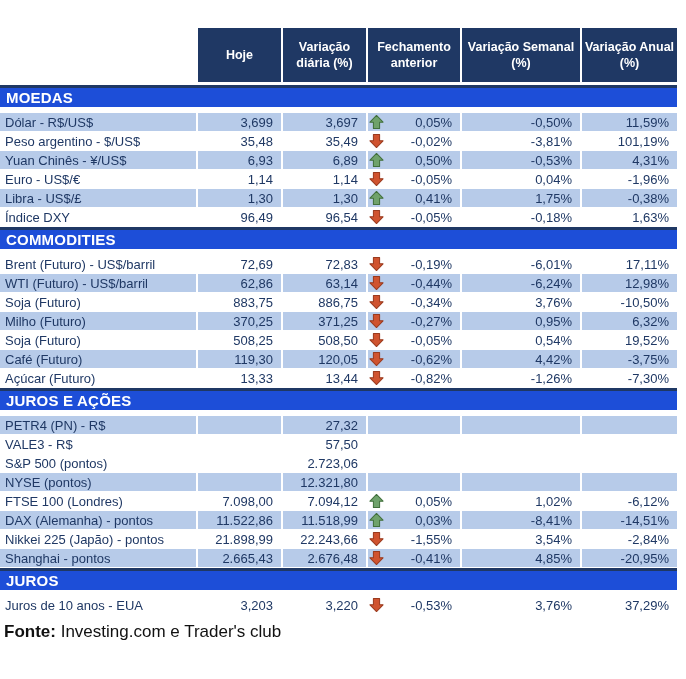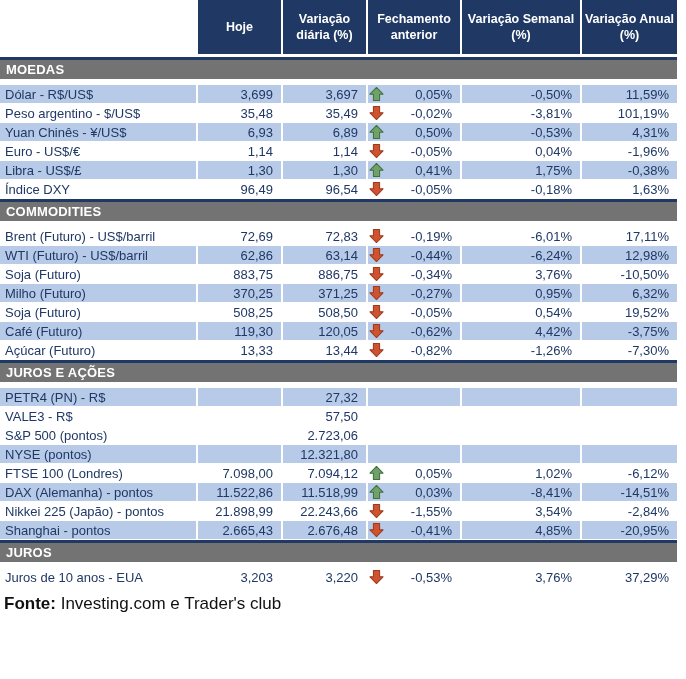--- a/index.html
+++ b/index.html
@@ -1,30 +1,30 @@
 <!DOCTYPE html>
 <html><head>
 <meta charset="utf-8">
 <style>
   html,body{margin:0;padding:0;background:#fff;}
   body{width:686px;height:679px;overflow:hidden;
        font-family:"Liberation Sans","DejaVu Sans",sans-serif;}
-  .sheet{width:677px;padding-top:0;color:#1F3864;}
+  .sheet{width:677px;padding-top:0;color:#1F3864;margin-top:28px;}
 
   .row{display:grid;grid-template-columns:196px 83px 83px 92px 118px 95px;column-gap:2px;}
 
   
   .header-row{height:54px;margin-bottom:3px;}
   .head-cell{background:#1F3864;color:#fff;font-weight:bold;font-size:12.5px;line-height:1.3;
              display:flex;align-items:center;justify-content:center;text-align:center;padding:0 2px;}
   .head-spacer{background:transparent;}
 
   
-  .section-band{width:677px;border-top:3px solid #1F3864;background:#737373;height:22px;
-                color:#fff;font-weight:bold;font-size:13px;display:flex;align-items:center;
+  .section-band{width:677px;border-top:3px solid #1F3864;background:#1d4ed8;height:22px;
+                color:#fff;font-weight:bold;font-size:15px;display:flex;align-items:center;
                 padding-left:6px;box-sizing:border-box;margin:1px 0 6px 0;letter-spacing:.2px;}
 
   
   .data-row{height:18px;margin-bottom:1px;font-size:13px;}
   .cell{display:flex;align-items:center;overflow:hidden;white-space:nowrap;}
   .label-cell{padding-left:5px;}
   .num{justify-content:flex-end;padding-right:8px;}
   .vari{justify-content:space-between;padding-right:8px;}
   .vari .val{margin-left:auto;}
   .blue{background:#B7CBE9;}

